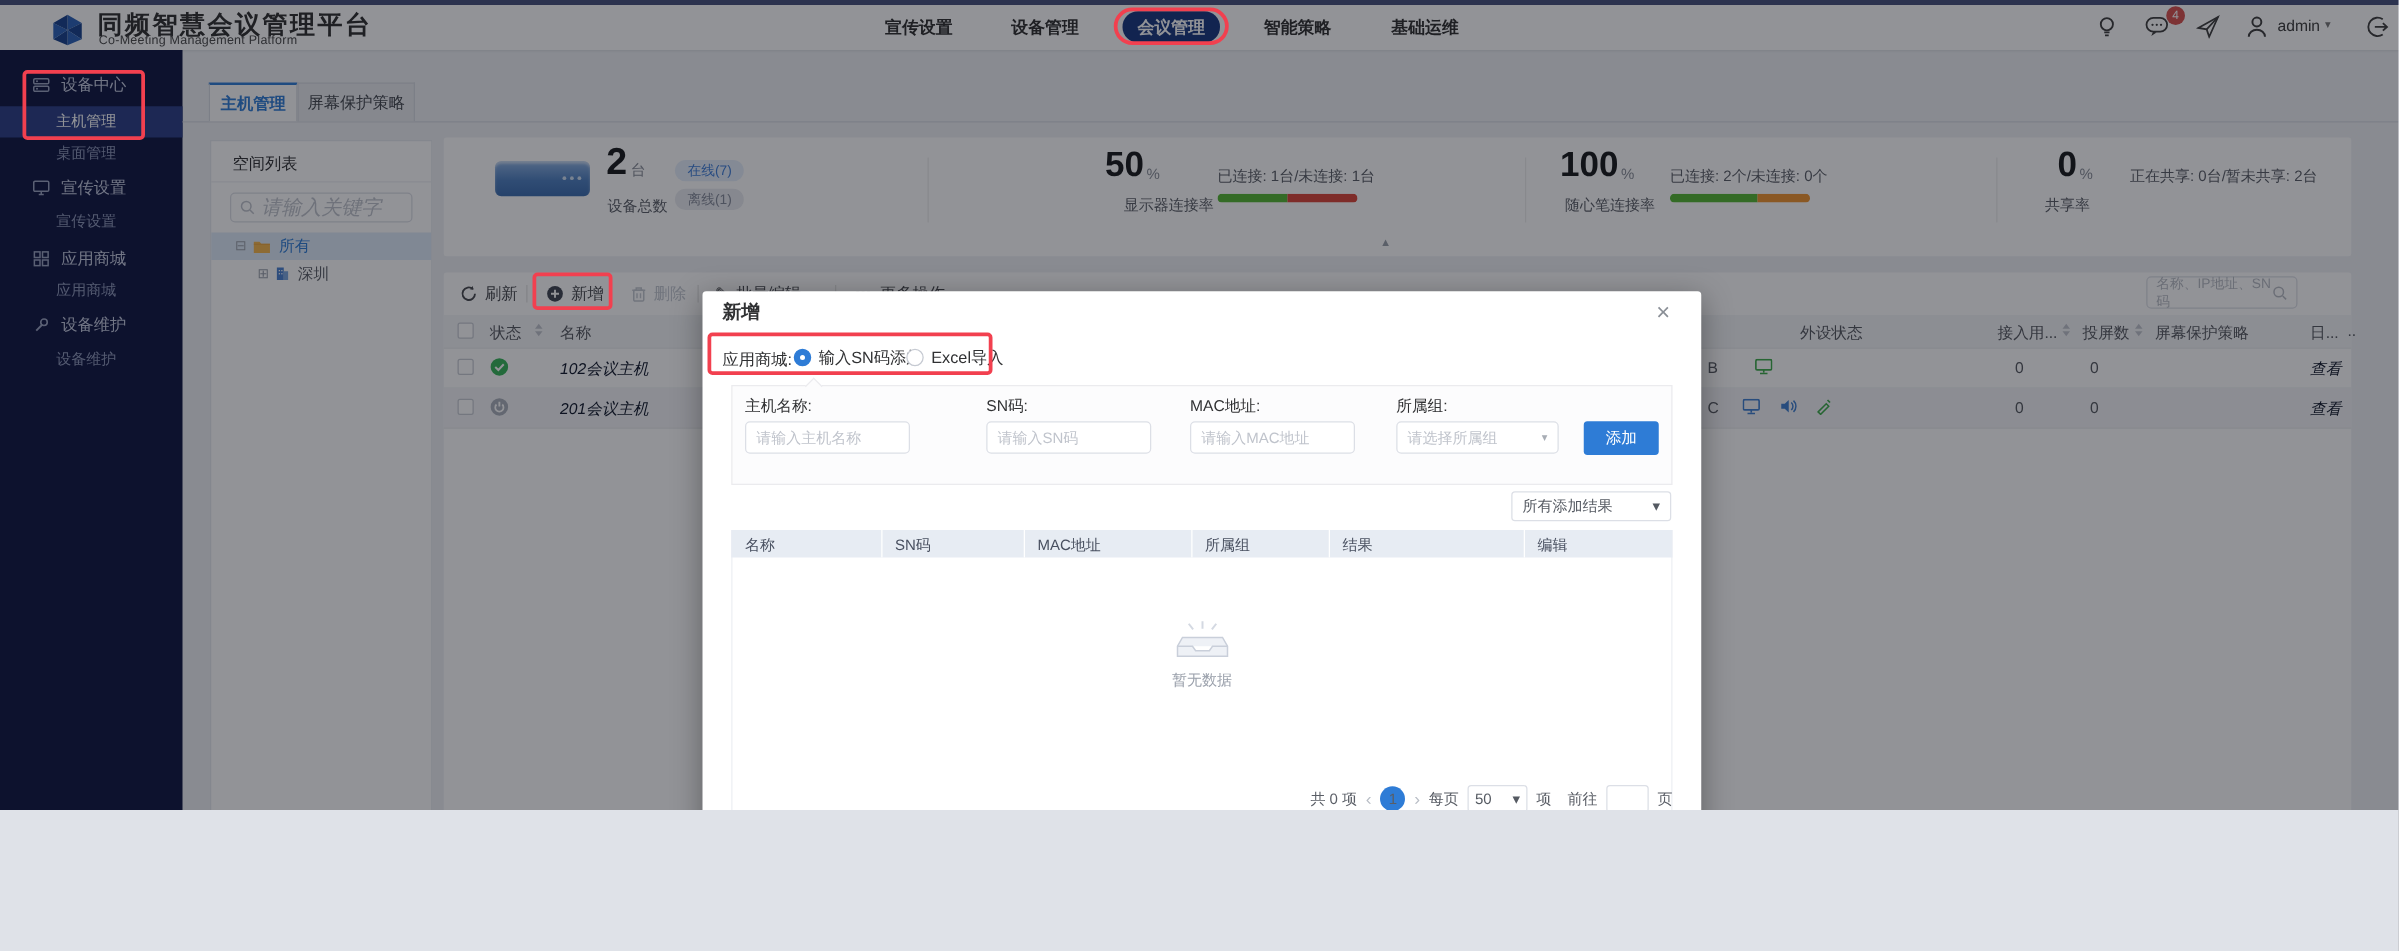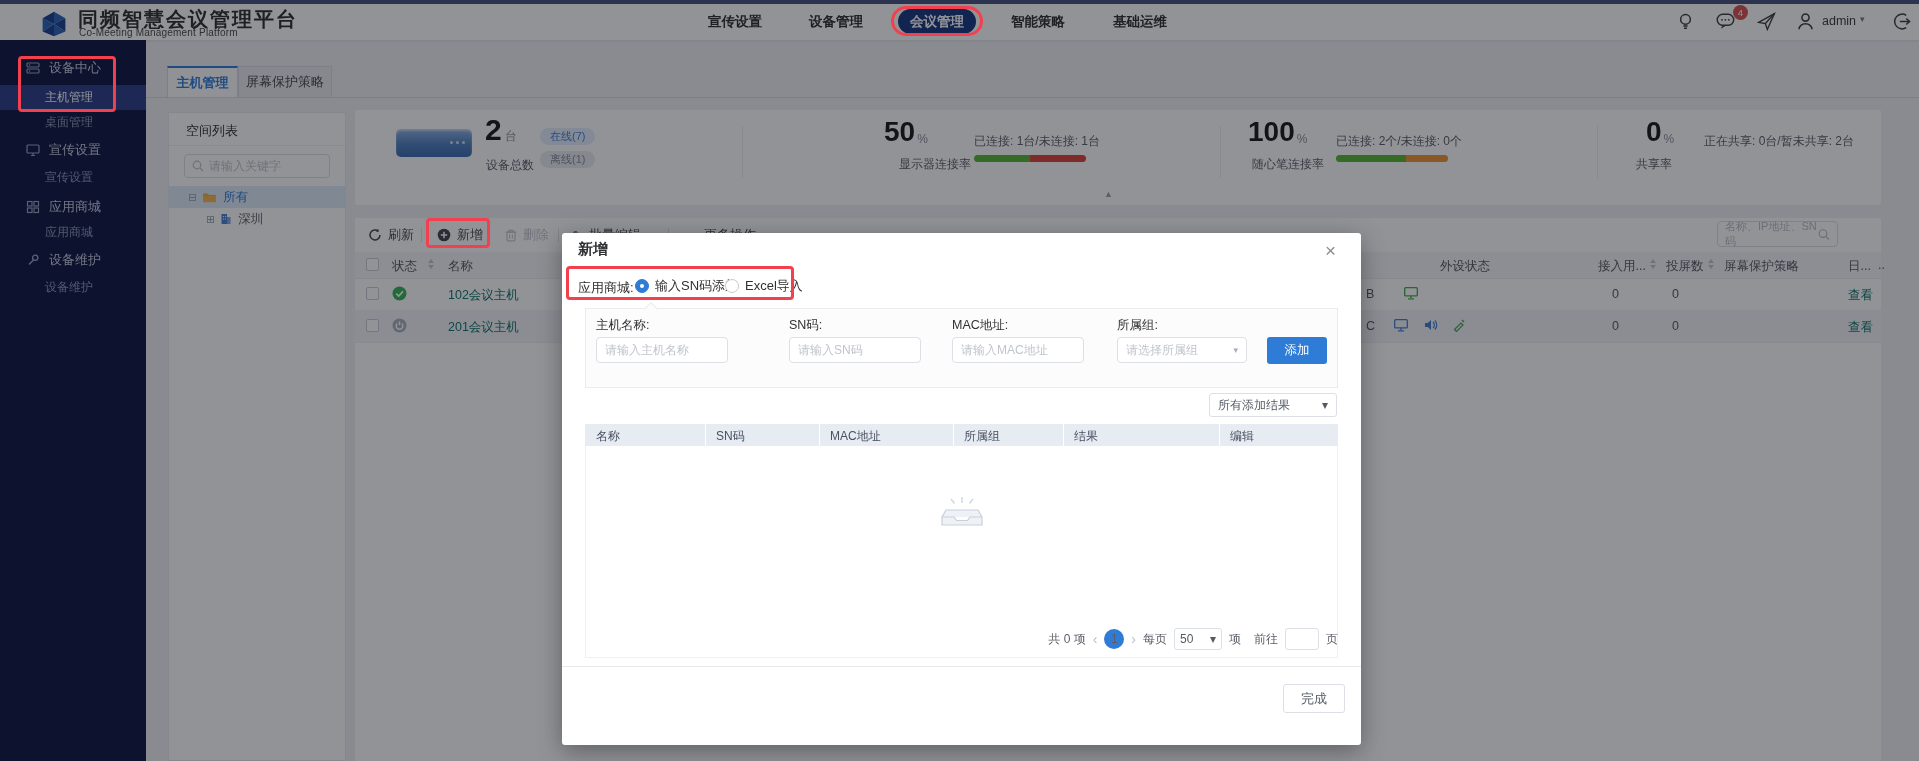--- a/index.html
+++ b/index.html
@@ -1,16 +1,16 @@
 <!DOCTYPE html>
 <html><head>
 <meta charset="utf-8">
 <style>
   html,body{margin:0;padding:0;background:#dfe2e8;}
-  .screen{position:relative;width:1919px;height:761px;overflow:hidden;
+  .screen{position:relative;width:1919px;height:648px;overflow:hidden;
     font-family:"Liberation Sans","DejaVu Sans",sans-serif;background:#eef0f4;-webkit-font-smoothing:antialiased;}
   .abs{position:absolute;}
   
   .topstrip{left:0;top:0;width:1919px;height:4px;background:#46507c;}
   .header{left:0;top:4px;width:1919px;height:36px;background:#ffffff;box-shadow:0 1px 2px rgba(0,0,0,.08);}
   .brand-title{left:78px;top:6px;font-size:20px;font-weight:bold;color:#2e2e2e;letter-spacing:2px;}
   .brand-sub{left:79px;top:27px;font-size:10px;color:#4a4a4a;letter-spacing:.2px;}
   .nav-item{top:13px;font-size:13.5px;font-weight:bold;color:#2f2f2f;cursor:pointer;}
   .nav-pill{left:898px;top:9px;width:78px;height:25px;background:#16357e;border-radius:13px;
     color:#fff;font-size:13.5px;font-weight:bold;display:flex;align-items:center;justify-content:center;}
@@ -31,21 +31,21 @@
   .tab{top:66px;height:31px;border:1px solid #d8dbe2;border-bottom:none;box-sizing:border-box;
     display:flex;align-items:center;justify-content:center;font-size:13px;cursor:pointer;}
   .tab.on{background:#fdfdfe;border-top:2px solid #2e7cd6;color:#2e7cd6;font-weight:bold;}
   .tab.off{background:#e9ebef;color:#42464d;}
   
   .tree-panel{left:168px;top:112px;width:178px;height:649px;background:#fff;border:1px solid #e6e9ee;box-sizing:border-box;}
   .tree-title{left:186px;top:122px;font-size:13px;color:#303133;}
   .tree-divider{left:169px;top:145px;width:176px;height:1px;background:#eef0f3;}
   .tree-search{left:184px;top:154px;width:146px;height:24px;border:1px solid #dcdfe6;border-radius:4px;background:#fff;
     display:flex;align-items:center;gap:5px;padding:0 7px;box-sizing:border-box;}
-  .tree-search span{font-size:12px;color:#c0c4cc;}
+  .tree-search span{font-size:16px;color:#c0c4cc;font-style:italic;}
   .tree-row{left:169px;width:176px;height:22px;display:flex;align-items:center;cursor:pointer;}
   .tree-row.sel{background:#dfecfa;}
   .expander{font-size:11px;color:#9aa0aa;line-height:1;}
   
   .stats-card{left:355px;top:110px;width:1526px;height:95px;background:#fff;border-radius:2px;}
   .device-img{left:396px;top:129px;width:76px;height:28px;border-radius:5px;
     background:linear-gradient(180deg,#8db2e2 0%,#4d7fc0 55%,#3a6cae 100%);box-shadow:inset 0 2px 2px rgba(255,255,255,.5);}
   .device-dot{top:141px;width:3px;height:3px;border-radius:50%;background:#cfe0f2;}
   .big-val{font-size:30px;font-weight:bold;color:#17181a;line-height:1;}
   .big-unit{font-size:12px;color:#8a8f99;}
@@ -65,21 +65,21 @@
   .tb-sep{top:228px;width:1px;height:14px;background:#e3e3e3;}
   .tb-caret{font-size:8px;color:#7a7e85;margin-left:2px;}
   .tb-search{left:1717px;top:221px;width:121px;height:26px;border:1px solid #dcdfe6;border-radius:4px;background:#fff;
     display:flex;align-items:center;justify-content:space-between;padding:0 7px;box-sizing:border-box;}
   .tb-search span{font-size:11px;color:#b8bcc4;}
   .thead{left:355px;top:252px;width:1526px;height:26px;background:#f5f6f8;border-bottom:1px solid #ebedf0;}
   .th{top:258px;font-size:12.5px;color:#55585f;}
   .row1{left:355px;top:278px;width:1526px;height:32px;border-bottom:1px solid #f0f1f3;}
   .row2{left:355px;top:310px;width:1526px;height:32px;background:#f4f5f7;border-bottom:1px solid #eceef0;}
   .cell{font-size:12.5px;color:#55585f;}
-  .link{color:#0f766e;cursor:pointer;}
+  .link{color:#0f172a;cursor:pointer;font-style:italic;}
   .checkbox{width:13px;height:13px;border:1px solid #c8ccd4;border-radius:2px;background:#fff;box-sizing:border-box;cursor:pointer;}
   .sort{display:inline-flex;flex-direction:column;gap:2px;}
   .sort i{width:0;height:0;border-left:3.5px solid transparent;border-right:3.5px solid transparent;}
   .sort .up{border-bottom:4px solid #c0c4cc;}
   .sort .dn{border-top:4px solid #c0c4cc;}
   
   .overlay{left:0;top:0;width:1919px;height:761px;background:rgba(13,16,25,.45);z-index:50;}
   .modal{left:562px;top:233px;width:799px;height:512px;background:#fff;border-radius:3px;z-index:60;
     box-shadow:0 6px 24px rgba(0,0,0,.35);}
   .modal-title{left:578px;top:240px;font-size:15px;font-weight:bold;color:#303133;z-index:61;}
@@ -476,20 +476,21 @@
   <div class="abs ih-sep" style="left:819px"></div>
   <div class="abs ih-sep" style="left:953px"></div>
   <div class="abs ih-sep" style="left:1063px"></div>
   <div class="abs ih-sep" style="left:1219px"></div>
 
   <svg class="abs" style="left:938px;top:490px;z-index:61" width="48" height="40" viewBox="0 0 48 40">
     <path d="M24 7 V13 M13 9 l3.5 4.5 M35 9 l-3.5 4.5" stroke="#d4d9e2" stroke-width="1.6" fill="none"></path>
     <path d="M8 20 L40 20 L44 27 L44 35 L4 35 L4 27 Z" fill="#eef1f6" stroke="#c9cfda" stroke-width="1.2"></path>
     <path d="M4 27 L16 27 L18.5 30.5 L29.5 30.5 L32 27 L44 27" fill="#ffffff" stroke="#c9cfda" stroke-width="1.2"></path>
   </svg>
+  <div class="abs empty-text">暂无数据</div>
 
   <div class="abs pager">
     <span>共 0 项</span>
     <span class="pg-arrow">‹</span>
     <span class="pg-circle">1</span>
     <span class="pg-arrow">›</span>
     <span>每页</span>
     <span class="mini-select">
       <span>50</span>
       <span class="sel-caret">▾</span>

